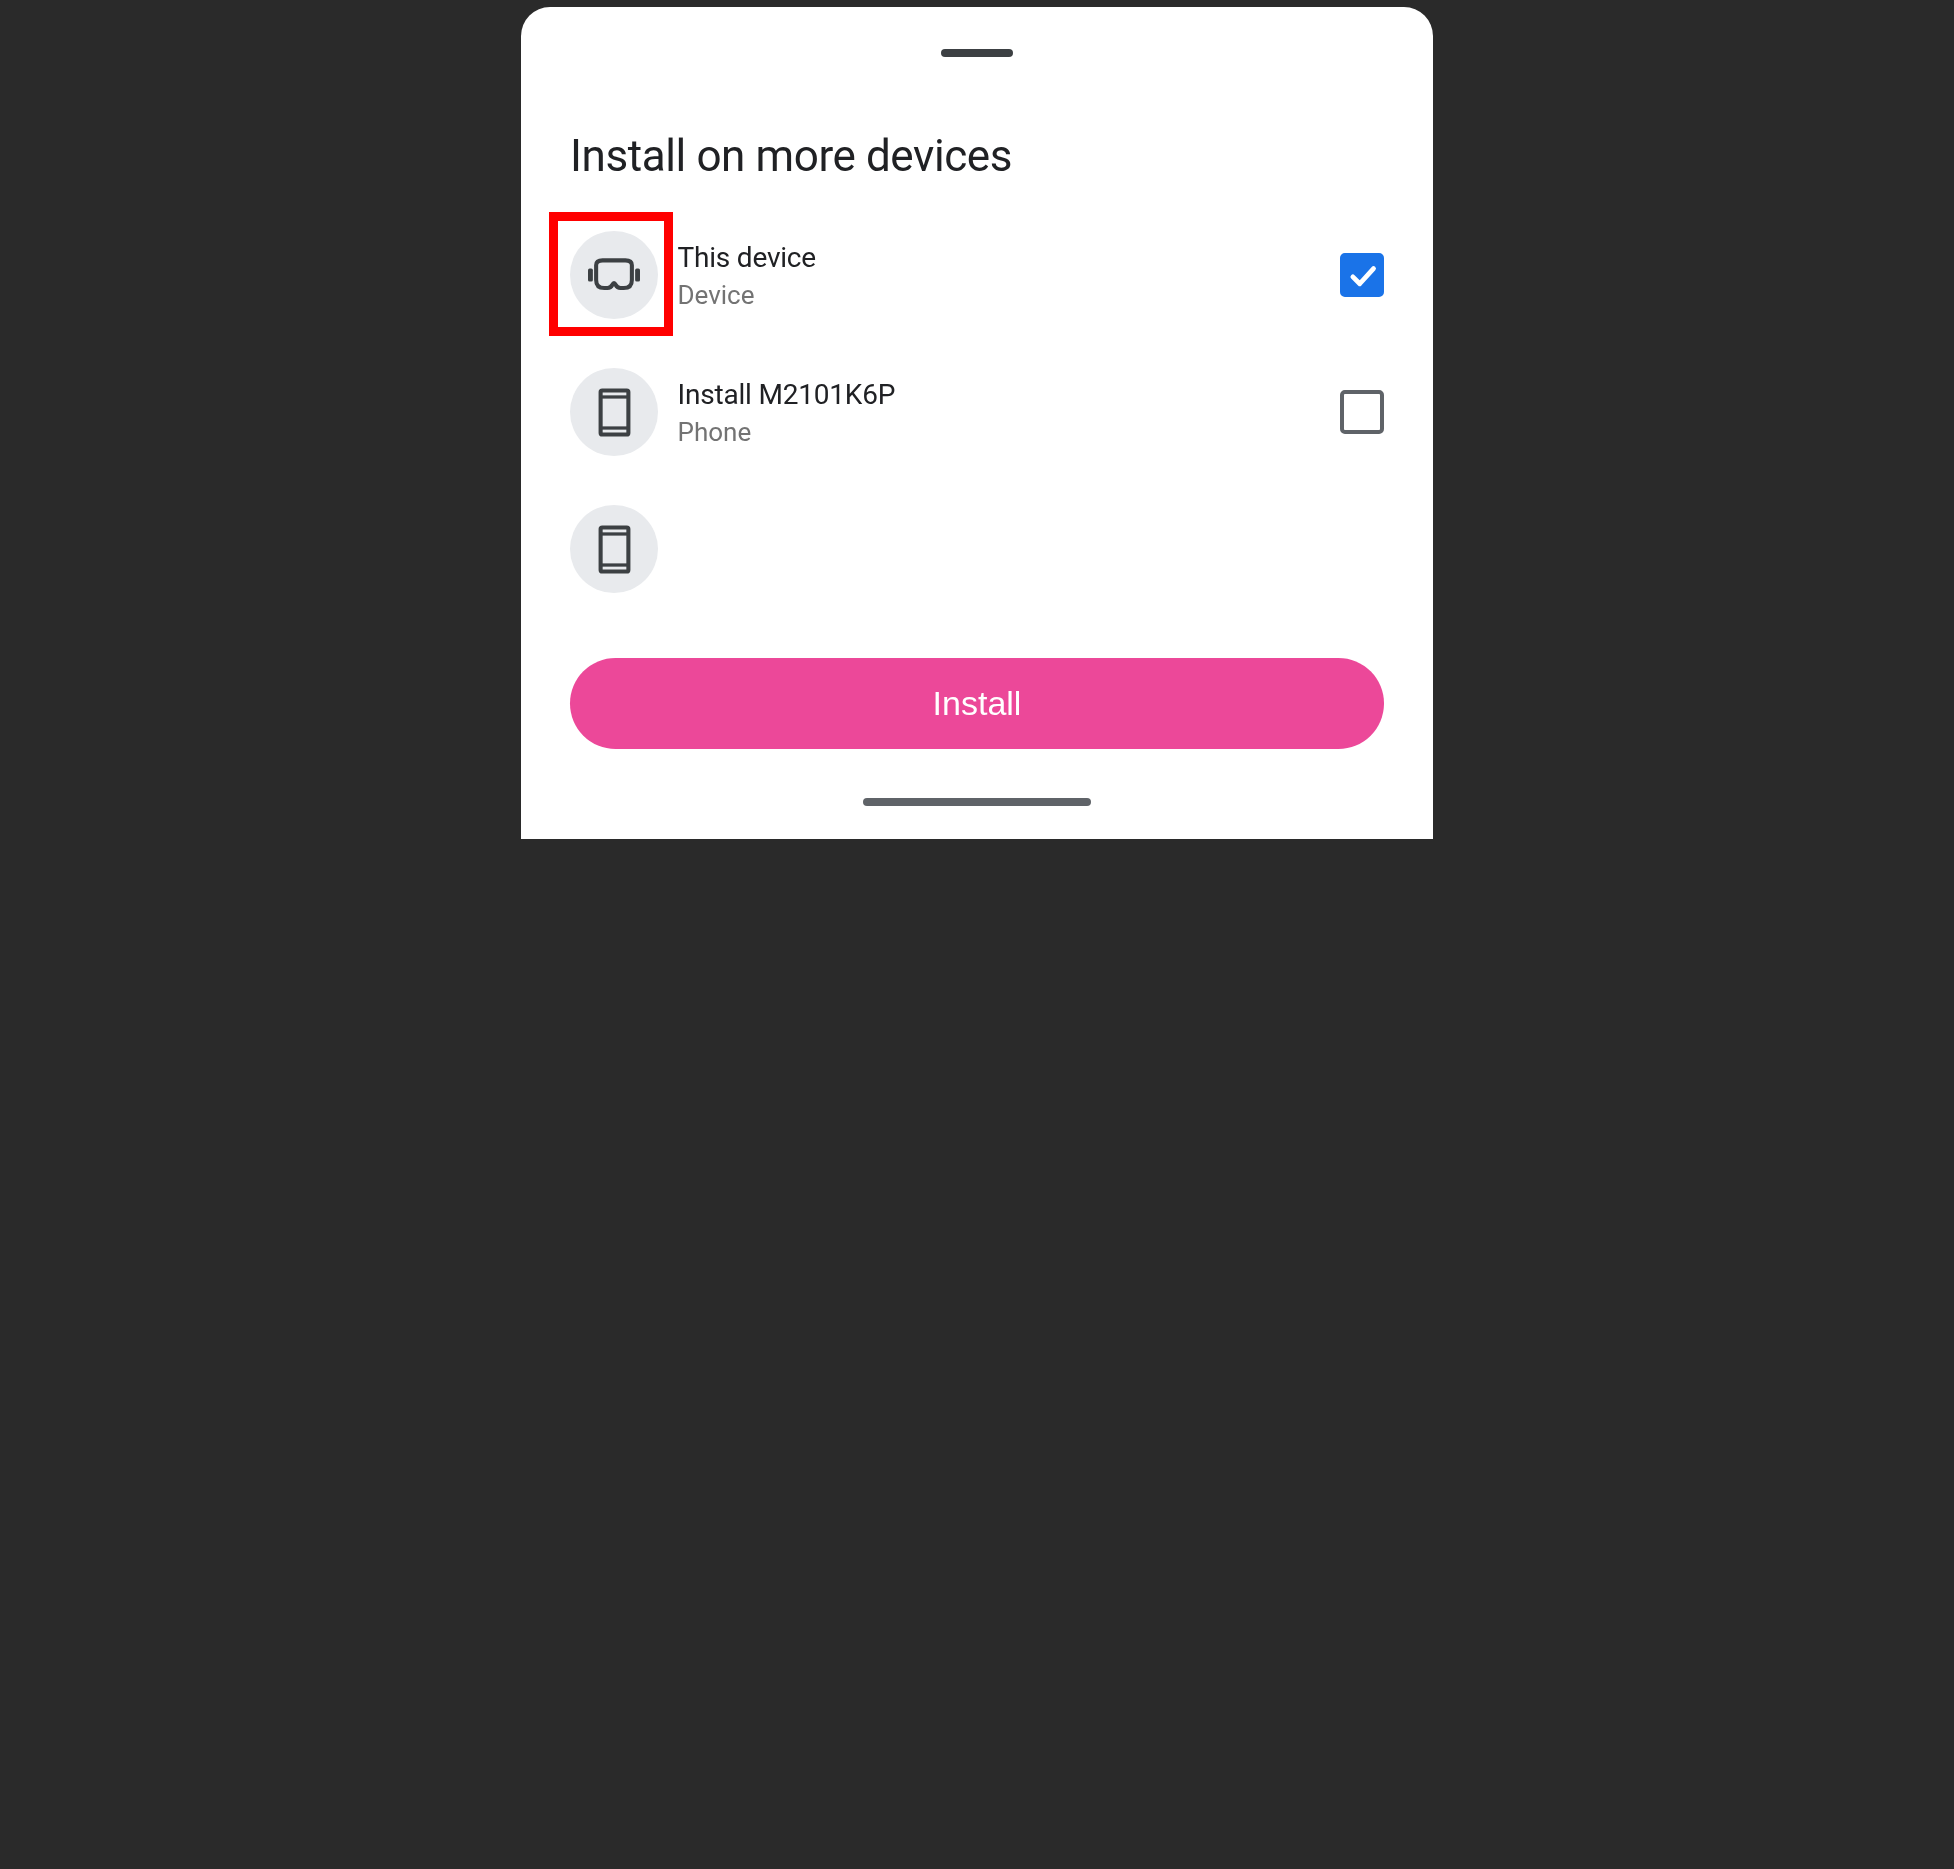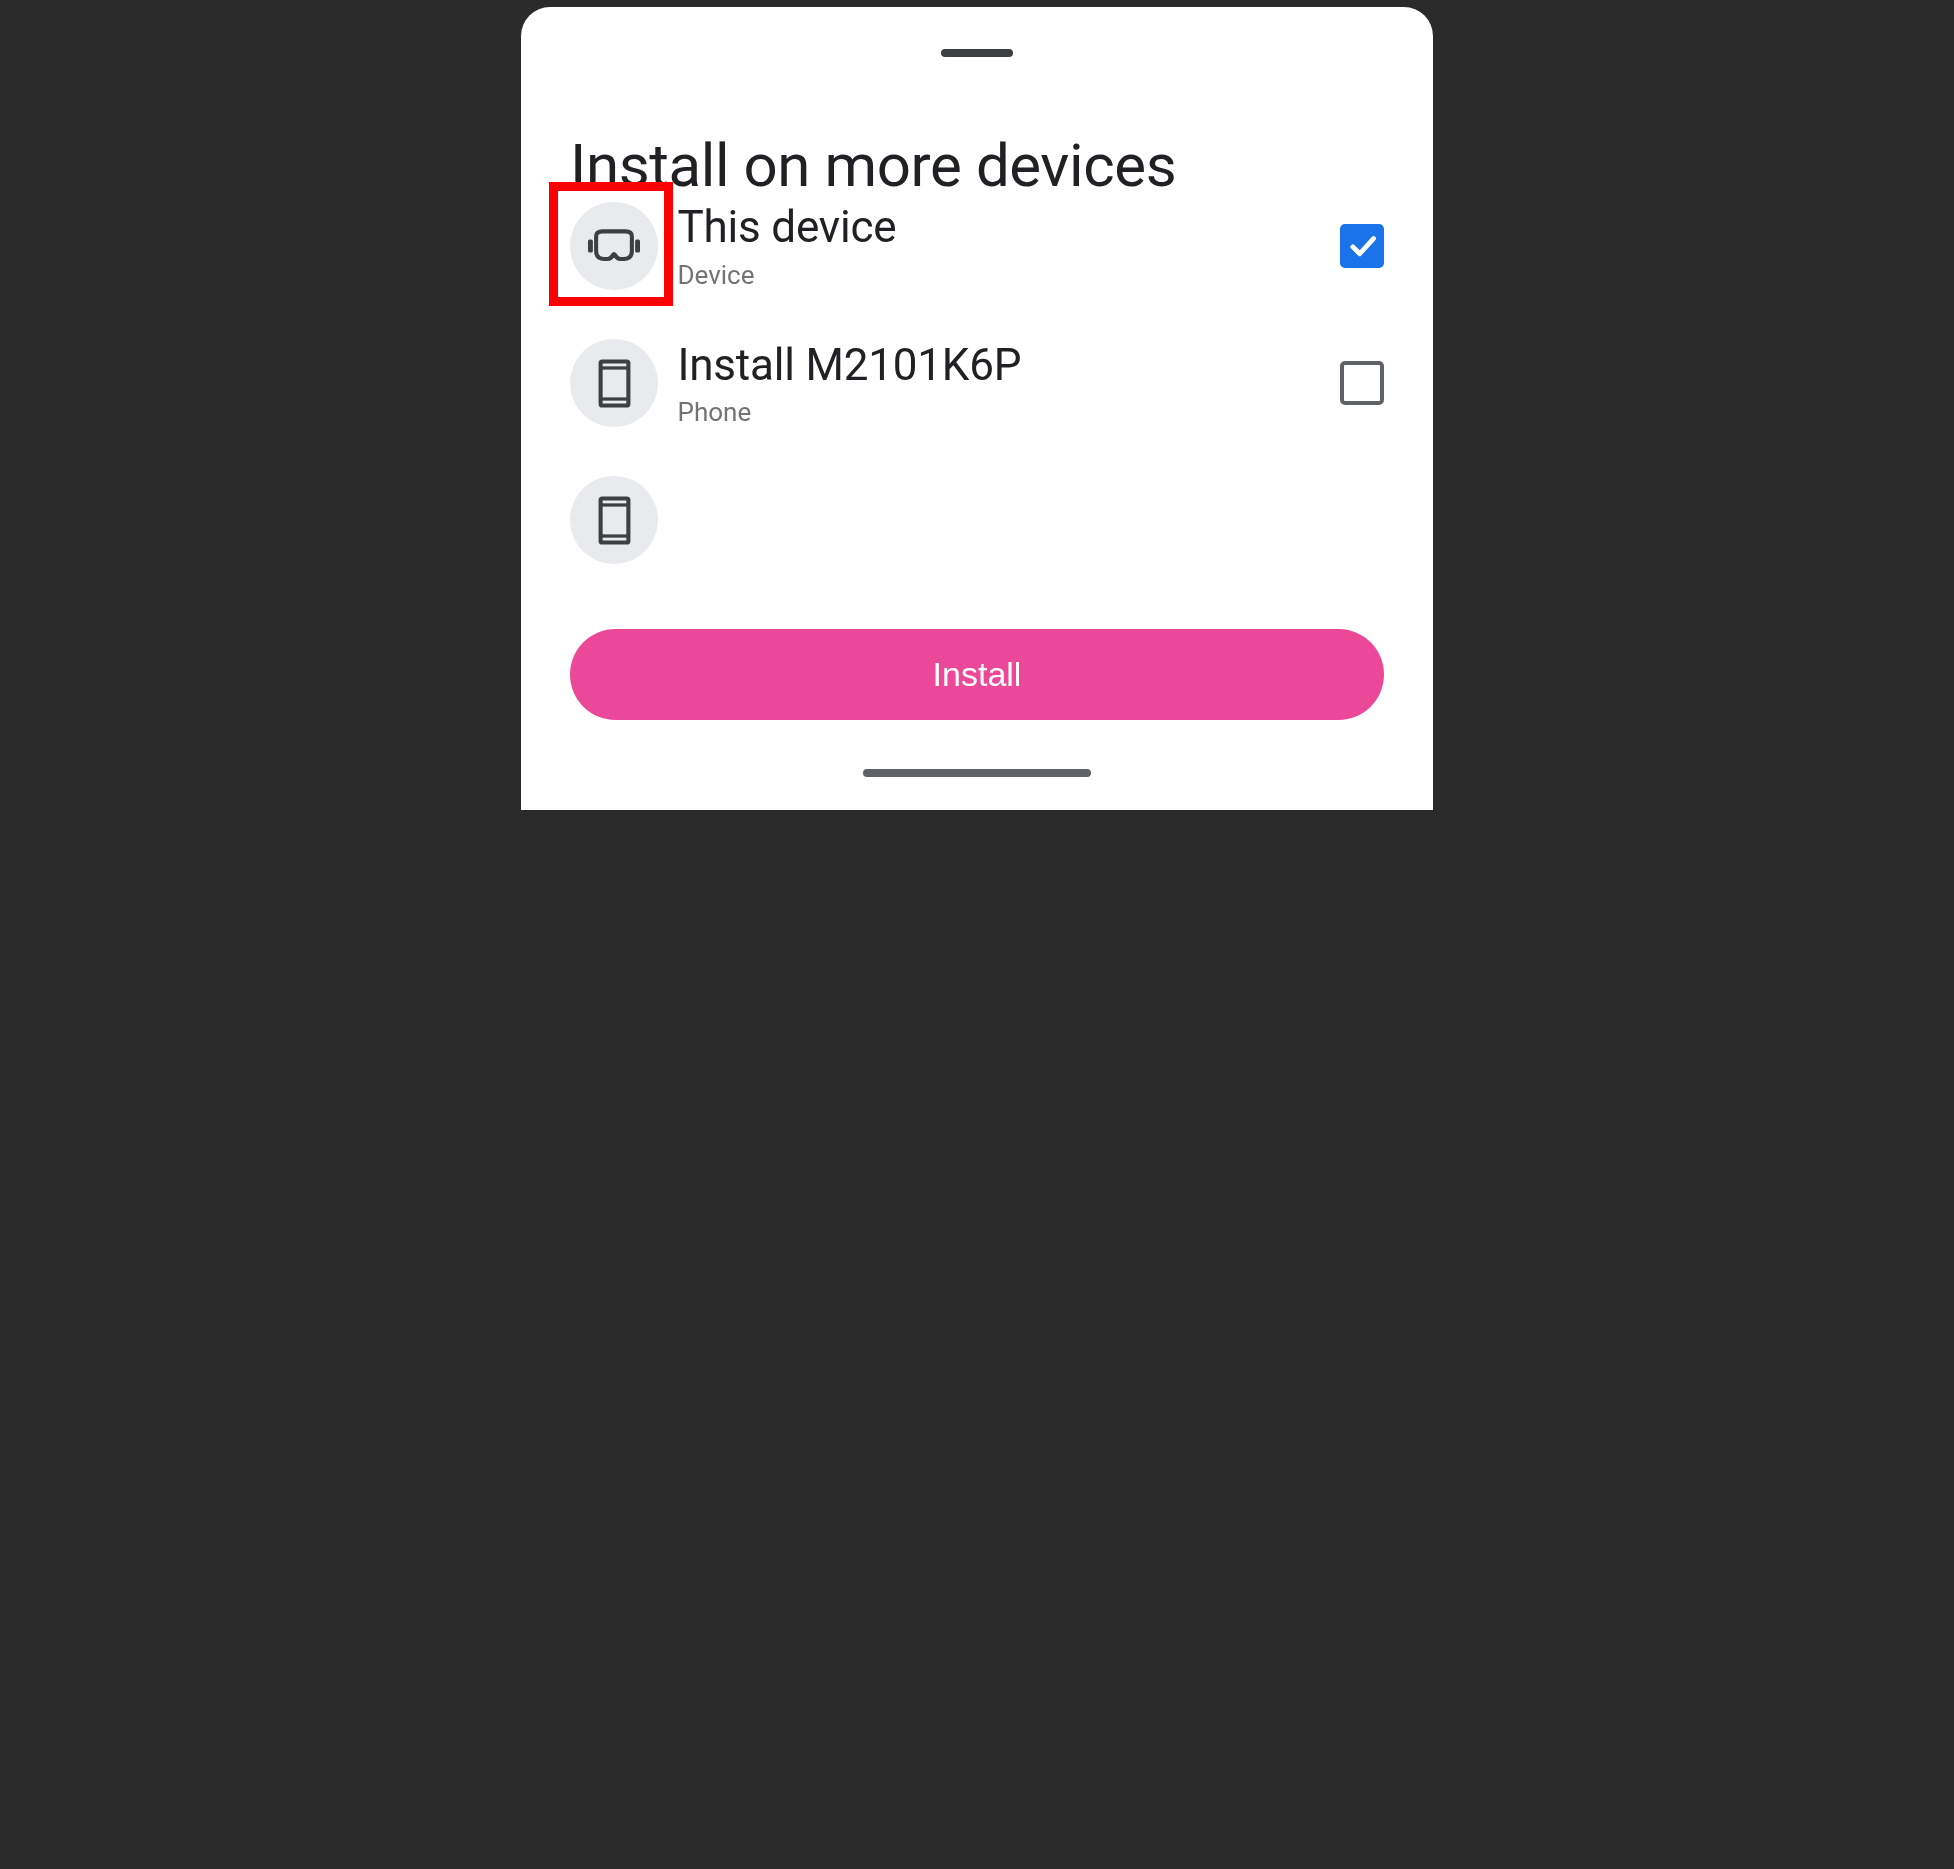--- a/index.html
+++ b/index.html
@@ -28,23 +28,24 @@
 
     .drag-handle {
       width: 72px;
       height: 8.1px;
       background: #3c4043;
       border-radius: 4.9px;
       margin: 9.8px auto 73px auto;
     }
 
     .title {
-      font-size: 60px;
+      font-size: 44px;
       font-weight: 400;
       color: #202124;
+      margin-bottom: 49px;
       letter-spacing: -0.4px;
     }
 
     .device-list {
       display: flex;
       flex-direction: column;
       gap: 49px;
       padding: 0;
       margin-bottom: 65px;
     }
@@ -78,21 +79,21 @@
     }
 
     .device-info {
       flex: 1;
       display: flex;
       flex-direction: column;
       gap: 6.5px;
     }
 
     .device-name {
-      font-size: 44px;
+      font-size: 28px;
       font-weight: 400;
       color: #202124;
       letter-spacing: -0.2px;
     }
 
     .device-subtitle {
       font-size: 26px;
       color: #737373;
       display: flex;
       align-items: center;

